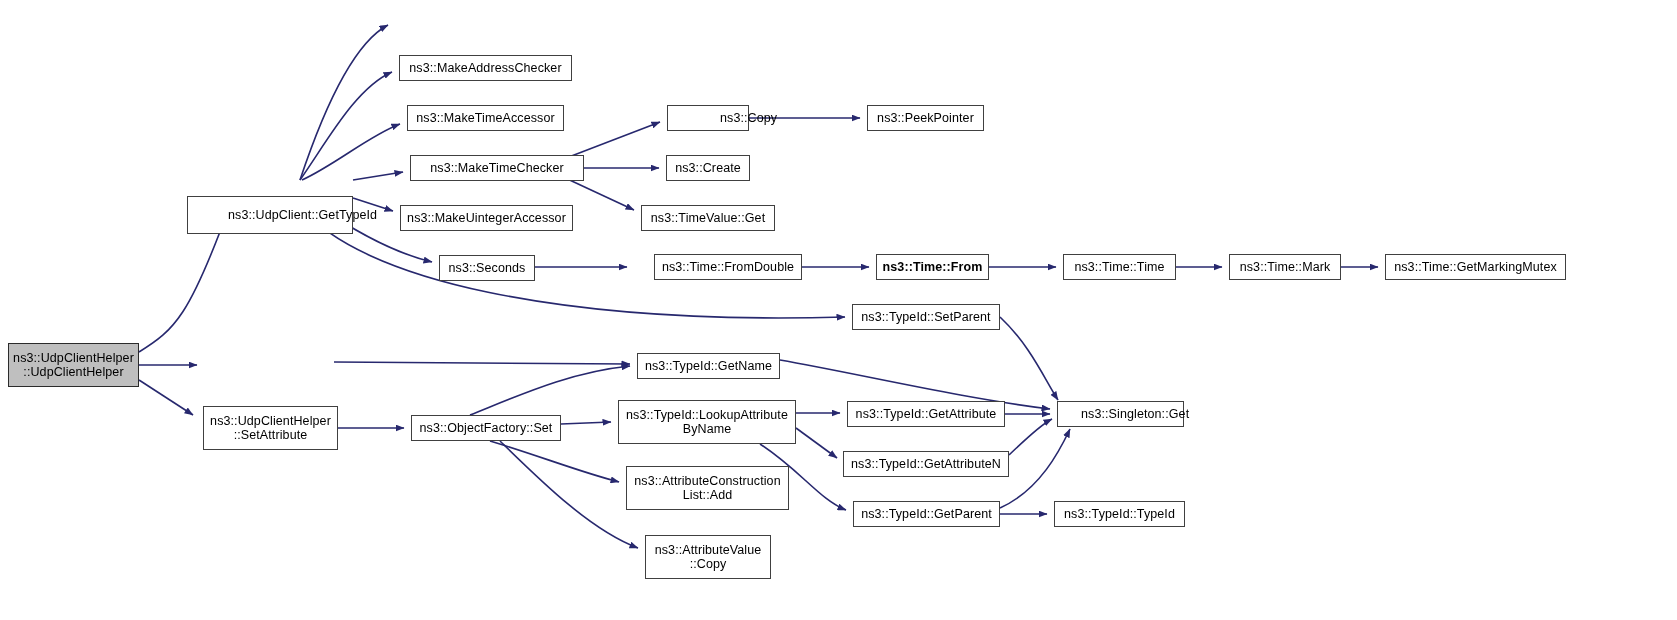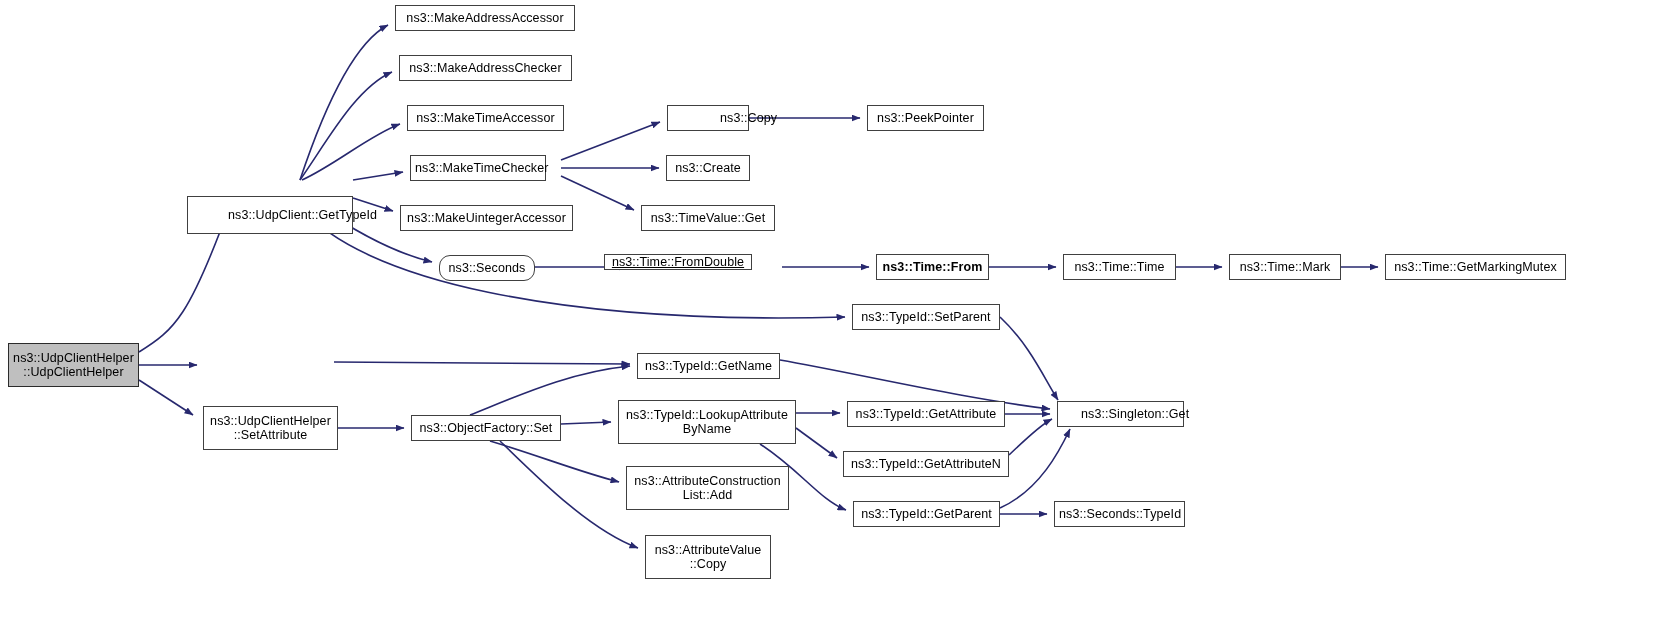--- a/index.html
+++ b/index.html
@@ -103,43 +103,42 @@
         <path d="M 1000,508 C 1040,490 1060,450 1070,429" fill="none" stroke="#27286e" stroke-width="1.6" marker-end="url(#arrowhead)"></path>
         <path d="M 1000,514 L 1047,514" fill="none" stroke="#27286e" stroke-width="1.6" marker-end="url(#arrowhead)"></path>
       </g>
   </svg>
   <div id="node-layer">
       <div class="node current" style="left: 8px; top: 343px; width: 131px; height: 44px;"><span class="node-label">ns3::UdpClientHelper
 ::UdpClientHelper</span></div>
       <div class="node" style="left: 187px; top: 196px; width: 166px; height: 38px; padding-left: 36px;"><span class="node-label">ns3::UdpClient::GetTypeId</span></div>
       <div class="node" style="left: 203px; top: 406px; width: 135px; height: 44px;"><span class="node-label">ns3::UdpClientHelper
 ::SetAttribute</span></div>
-      <div class="node" style="left: 395px; top: 5px; width: 180px; height: 26px;"><span class="node-label">ns3::MakeAddressAccessor</span></div>
       <div class="node" style="left: 399px; top: 55px; width: 173px; height: 26px;"><span class="node-label">ns3::MakeAddressChecker</span></div>
       <div class="node" style="left: 407px; top: 105px; width: 157px; height: 26px;"><span class="node-label">ns3::MakeTimeAccessor</span></div>
-      <div class="node" style="left: 410px; top: 155px; width: 136px; height: 26px;"><span class="node-label">ns3::MakeTimeChecker</span></div>
+      <div class="node" style="left: 410px; top: 155px; width: 174px; height: 26px;"><span class="node-label">ns3::MakeTimeChecker</span></div>
       <div class="node" style="left: 400px; top: 205px; width: 173px; height: 26px;"><span class="node-label">ns3::MakeUintegerAccessor</span></div>
-      <div class="node" style="left: 439px; top: 255px; width: 96px; height: 26px; border-radius: 11px;"><span class="node-label">ns3::Seconds</span></div>
+      <div class="node" style="left: 439px; top: 255px; width: 96px; height: 26px;"><span class="node-label">ns3::Seconds</span></div>
       <div class="node" style="left: 411px; top: 415px; width: 150px; height: 26px;"><span class="node-label">ns3::ObjectFactory::Set</span></div>
       <div class="node" style="left: 667px; top: 105px; width: 82px; height: 26px; padding-left: 48px;"><span class="node-label">ns3::Copy</span></div>
       <div class="node" style="left: 666px; top: 155px; width: 84px; height: 26px;"><span class="node-label">ns3::Create</span></div>
       <div class="node" style="left: 641px; top: 205px; width: 134px; height: 26px;"><span class="node-label">ns3::TimeValue::Get</span></div>
-      <div class="node" style="left: 604px; top: 254px; width: 148px; height: 16px; text-decoration: underline;"><span class="node-label">ns3::Time::FromDouble</span></div>
+      <div class="node" style="left: 654px; top: 254px; width: 148px; height: 26px;"><span class="node-label">ns3::Time::FromDouble</span></div>
       <div class="node" style="left: 637px; top: 353px; width: 143px; height: 26px; align-items: center;"><span class="node-label">ns3::TypeId::GetName</span></div>
       <div class="node" style="left: 618px; top: 400px; width: 178px; height: 44px;"><span class="node-label">ns3::TypeId::LookupAttribute
 ByName</span></div>
       <div class="node" style="left: 626px; top: 466px; width: 163px; height: 44px; text-align: center;"><span class="node-label">ns3::AttributeConstruction
 List::Add</span></div>
       <div class="node" style="left: 645px; top: 535px; width: 126px; height: 44px;"><span class="node-label">ns3::AttributeValue
 ::Copy</span></div>
       <div class="node" style="left: 867px; top: 105px; width: 117px; height: 26px;"><span class="node-label">ns3::PeekPointer</span></div>
       <div class="node" style="left: 876px; top: 254px; width: 113px; height: 26px; font-weight: bold;"><span class="node-label">ns3::Time::From</span></div>
       <div class="node" style="left: 852px; top: 304px; width: 148px; height: 26px;"><span class="node-label">ns3::TypeId::SetParent</span></div>
       <div class="node" style="left: 847px; top: 401px; width: 158px; height: 26px;"><span class="node-label">ns3::TypeId::GetAttribute</span></div>
       <div class="node" style="left: 843px; top: 451px; width: 166px; height: 26px;"><span class="node-label">ns3::TypeId::GetAttributeN</span></div>
       <div class="node" style="left: 853px; top: 501px; width: 147px; height: 26px;"><span class="node-label">ns3::TypeId::GetParent</span></div>
       <div class="node" style="left: 1057px; top: 401px; width: 127px; height: 26px; padding-left: 19px;"><span class="node-label">ns3::Singleton::Get</span></div>
-      <div class="node" style="left: 1054px; top: 501px; width: 131px; height: 26px;"><span class="node-label">ns3::Seconds::TypeId</span></div>
+      <div class="node" style="left: 1054px; top: 501px; width: 131px; height: 26px;"><span class="node-label">ns3::TypeId::TypeId</span></div>
       <div class="node" style="left: 1063px; top: 254px; width: 113px; height: 26px;"><span class="node-label">ns3::Time::Time</span></div>
       <div class="node" style="left: 1229px; top: 254px; width: 112px; height: 26px;"><span class="node-label">ns3::Time::Mark</span></div>
       <div class="node" style="left: 1385px; top: 254px; width: 181px; height: 26px;"><span class="node-label">ns3::Time::GetMarkingMutex</span></div>
     </div>
 </div>
 
 </body></html>

